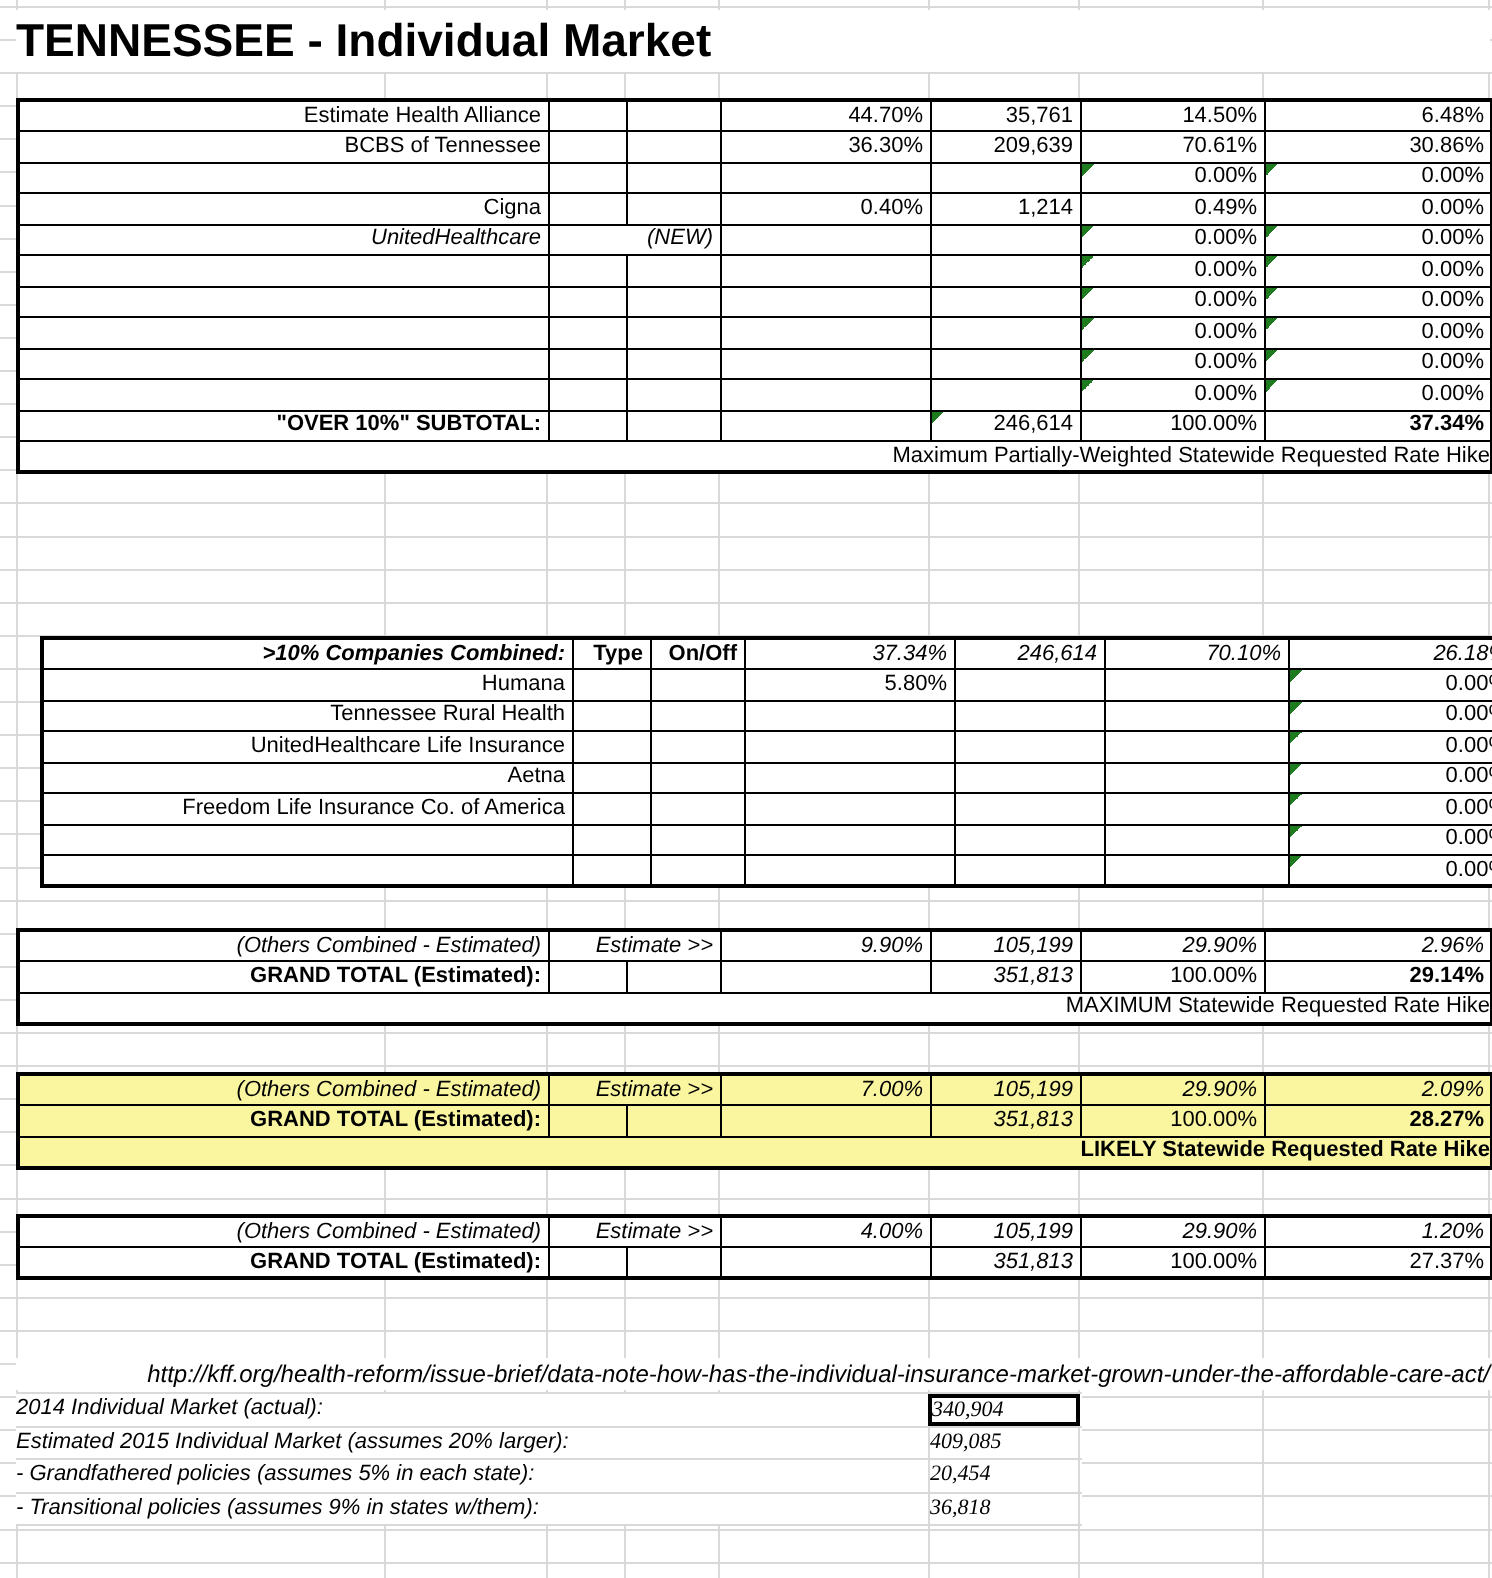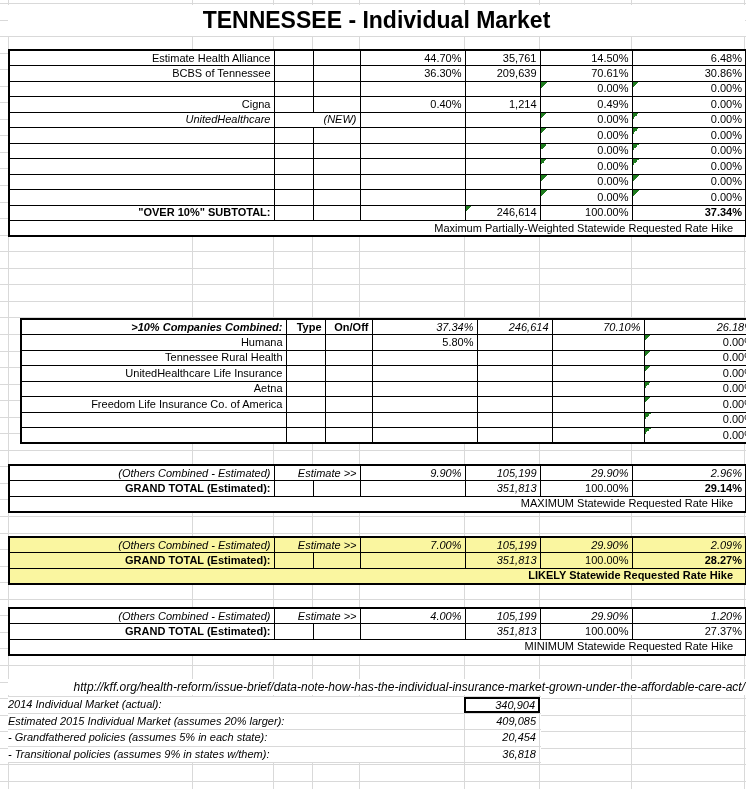--- a/index.html
+++ b/index.html
@@ -17,21 +17,21 @@
       linear-gradient(var(--gl),var(--gl)), linear-gradient(var(--gl),var(--gl)),
       linear-gradient(var(--gl),var(--gl)), linear-gradient(var(--gl),var(--gl)),
       linear-gradient(var(--gl),var(--gl)), linear-gradient(var(--gl),var(--gl)),
       linear-gradient(var(--gl),var(--gl));
     background-repeat:repeat, no-repeat,no-repeat,no-repeat,no-repeat,no-repeat,no-repeat,no-repeat,no-repeat,no-repeat;
     background-size:auto, 1px 100%,1px 100%,1px 100%,1px 100%,1px 100%,1px 100%,1px 100%,1px 100%,1px 100%;
     background-position:0 3px, 8px 0, 192px 0, 273px 0, 312px 0, 359px 0, 464px 0, 539px 0, 631px 0, 744px 0;
   }
   .title {
     position:absolute; left:8px; top:5px; width:737px; height:31px;
-    line-height:31px; text-align:center; font-size:23px; font-weight:bold;
+    line-height:31px; text-align:left; font-size:23px; font-weight:bold;
     background:#fff; white-space:nowrap;
   }
   table.grid {
     position:absolute; left:8px; width:737px;
     border-collapse:collapse; table-layout:fixed;
     background:#fff; border:2px solid #000; font-size:11px;
   }
   .grid td {
     border:1px solid #000; height:15.5px; line-height:13px;
     padding:0 3px; text-align:right; white-space:nowrap; overflow:hidden;
@@ -39,41 +39,41 @@
   }
   .grid tr.hdr td {
     height:44px; white-space:normal; text-align:center; vertical-align:middle;
     font-weight:bold; border-bottom:2px solid #000; line-height:13px;
   }
   .b { font-weight:bold; } .i { font-style:italic; } .c { text-align:center; }
   .tri::before {
     content:""; position:absolute; top:0; left:0; width:6px; height:6px;
     background:linear-gradient(135deg, var(--tri) 50%, transparent 50%);
   }
-  .noterow td { padding-right:12px; }
+  .noterow td { padding-right:0; }
   #t-over10  { top:49px; }
   #t-combined{ top:318px;margin-left:12px; }
   #t-maximum { top:464px; }
   #t-likely  { top:536px; }
   #t-minimum { top:607px; }
   #t-likely td { background:var(--hl); }
   .url {
     position:absolute; left:8px; top:679px; width:737px; height:16px; line-height:16px;
     text-align:right; font-style:italic; font-size:12px; background:#fff; white-space:nowrap;
   }
   .footer {
     position:absolute; left:8px; top:696px; width:533px;
     background:#fff; border-top:1px solid var(--gl);
     font-size:11px; font-style:italic;
   }
   .frow { display:flex; height:16.5px; border-bottom:1px solid var(--gl); }
   .flabel { width:456px; text-align:left; padding-right:4px; line-height:15.5px; white-space:nowrap; }
   .fvalue {
-    width:76px; text-align:right; padding-right:3px; line-height:15.5px;
-    border-left:1px solid var(--gl); border-right:1px solid var(--gl);
+    width:76px; text-align:left; padding-right:3px; line-height:15.5px;
+    border-left:1px solid var(--gl); border-right:1px solid var(--gl);font-family:Liberation Serif, serif;
   }
   .fvalue.boxed { border:2px solid #000; line-height:12px; }
   .frow.fbold { font-weight:bold; }
 </style>
 </head>
 <body>
 
 <div class="sheet">
   <div class="title">TENNESSEE - Individual Market</div>
 
@@ -366,23 +366,20 @@
           <td class="i">1.20%</td>
         </tr>
         <tr>
           <td class="b">GRAND TOTAL (Estimated):</td>
           <td class=""></td>
           <td class=""></td>
           <td class=""></td>
           <td class="i">351,813</td>
           <td class="">100.00%</td>
           <td class="">27.37%</td>
-        </tr>
-        <tr class="noterow">
-          <td colspan="7" class="">MINIMUM Statewide Requested Rate Hike</td>
         </tr>
       </tbody>
     </table>
 
   <div class="url">http://kff.org/health-reform/issue-brief/data-note-how-has-the-individual-insurance-market-grown-under-the-affordable-care-act/</div>
 
   <div class="footer" id="footer">
       <div class="frow">
         <div class="flabel">2014 Individual Market (actual):</div>
         <div class="fvalue boxed">340,904</div>

